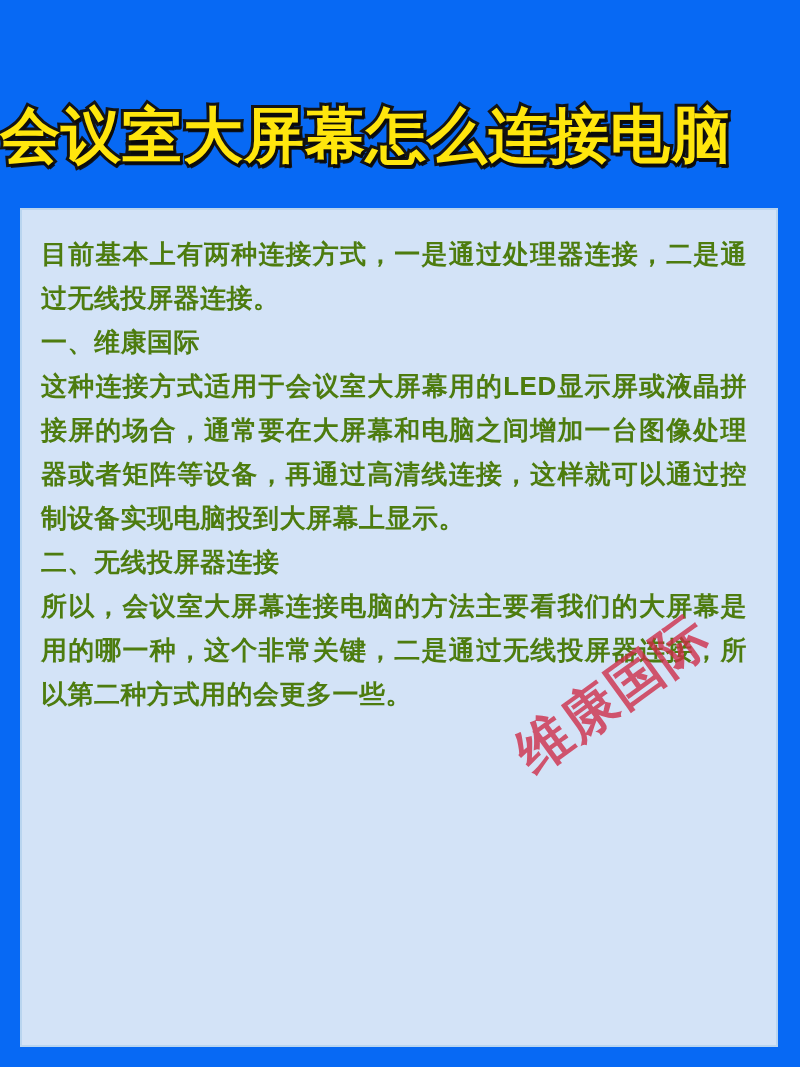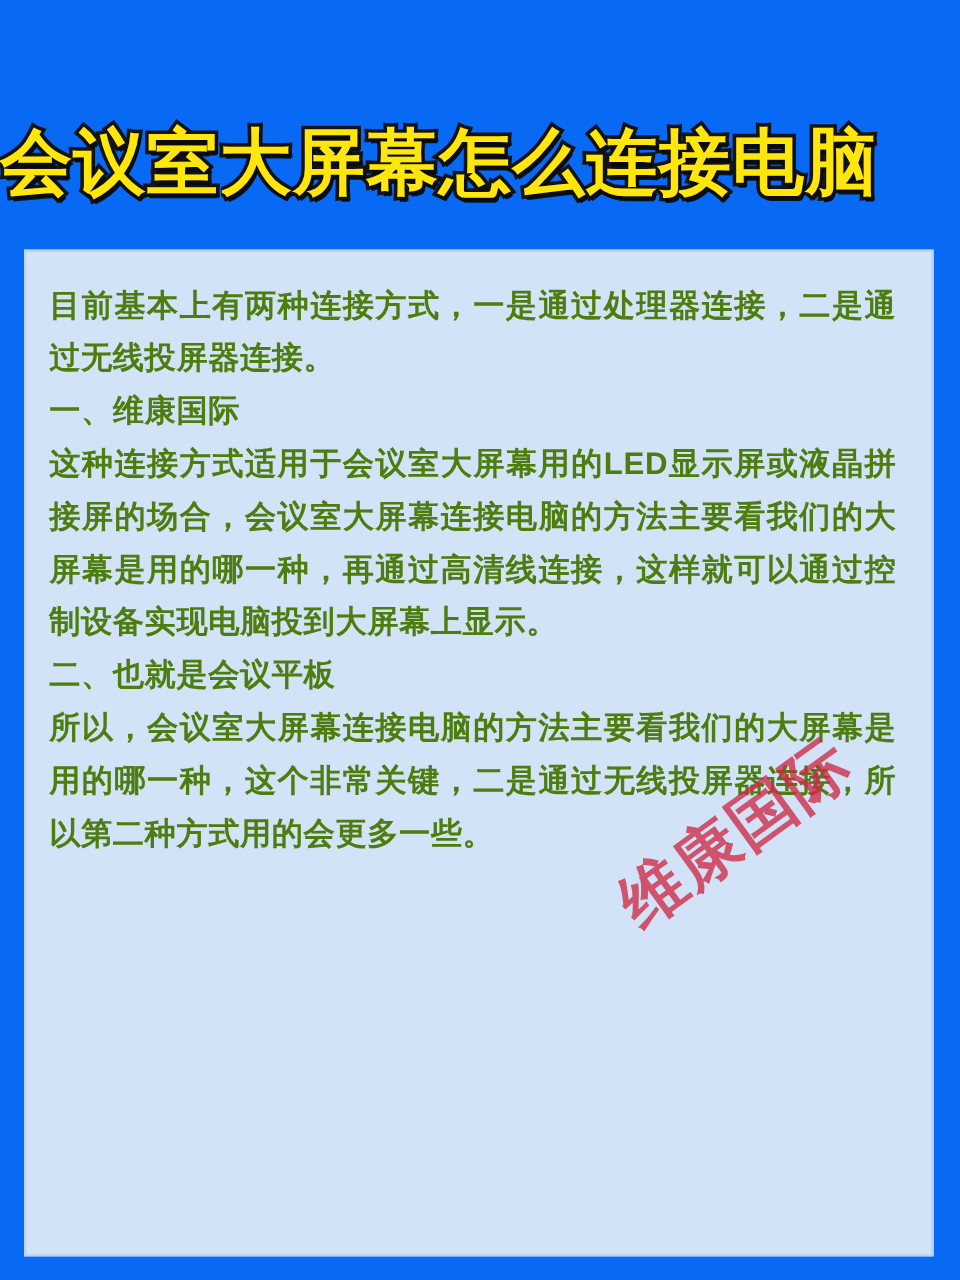--- a/index.html
+++ b/index.html
@@ -77,21 +77,21 @@
 <body>
 
 <div class="poster-title">会议室大屏幕怎么连接电脑</div>
 
 <div class="content-card">
 
   <p class="para-intro">目前基本上有两种连接方式，一是通过处理器连接，二是通过无线投屏器连接。</p>
 
   <p class="section-heading">一、维康国际</p>
 
-  <p>这种连接方式适用于会议室大屏幕用的LED显示屏或液晶拼接屏的场合，会议室大屏幕连接电脑的方法主要看我们的大屏幕是用的哪一种，再通过高清线连接，这样就可以通过控制设备实现电脑投到大屏幕上显示。</p>
+  <p>这种连接方式适用于会议室大屏幕用的LED显示屏或液晶拼接屏的场合，通常要在大屏幕和电脑之间增加一台图像处理器或者矩阵等设备，再通过高清线连接，这样就可以通过控制设备实现电脑投到大屏幕上显示。</p>
 
-  <p class="section-heading">二、也就是会议平板</p>
+  <p class="section-heading">二、无线投屏器连接</p>
 
 
   <p class="para-conclusion">所以，会议室大屏幕连接电脑的方法主要看我们的大屏幕是用的哪一种，这个非常关键，二是通过无线投屏器连接，所以第二种方式用的会更多一些。</p>
 </div>
 
 <div class="watermark">维康国际</div>
 
 </body></html>

